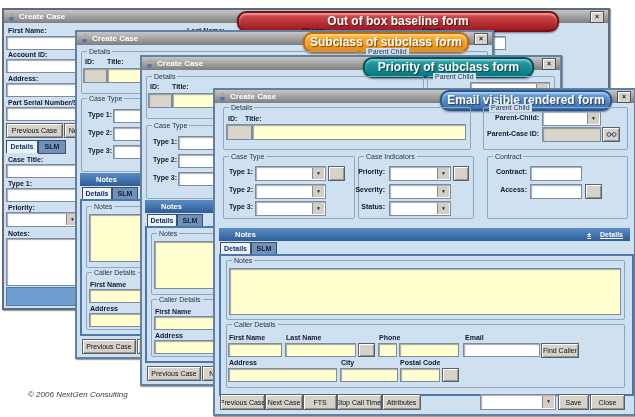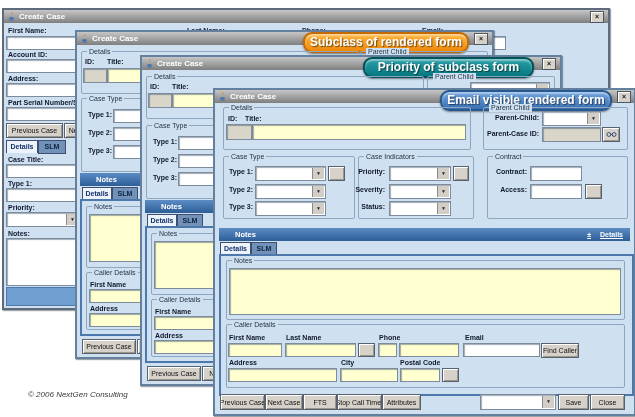--- a/index.html
+++ b/index.html
@@ -59,20 +59,21 @@
   <div class="win dark" style="left:2px;top:8px;width:604px;height:298px;z-index:1;">
     <div class="titlebar">
       <svg class="javaicon" viewBox="0 0 10 10">
           <path d="M2.8 5.6 q2.2 1.1 4.4 0 v2.2 q-2.2 1.2 -4.4 0 z" fill="#3b6fb5"></path>
           <path d="M4.8 0.6 q1.6 1.6 0 3.2 q2.4-1.6 0.9-3.4z" fill="#e76f00"></path>
           <path d="M2.2 8.8 q2.8 1 5.6 0" stroke="#3b6fb5" fill="none" stroke-width="0.8"></path>
         </svg>
       <span>Create Case</span>
     </div>
     <div class="closebtn" style="right:4px;">×</div>
+    <div class="banner red" style="left:233px;top:1px;width:318px;">Out of box baseline form</div>
 
     <div class="lbl" style="left:4px;top:17px;">First Name:</div>
     <div class="lbl" style="left:183px;top:17px;">Last Name:</div>
     <div class="lbl" style="left:298px;top:17px;">Phone:</div>
     <div class="lbl" style="left:418px;top:17px;">Email:</div>
     <div class="inp" style="left:2px;top:26px;width:70px;height:12px;"></div>
     <div class="inp" style="left:181px;top:26px;width:78px;height:12px;"></div>
     <div class="inp" style="left:296px;top:26px;width:64px;height:12px;"></div>
     <div class="inp" style="left:416px;top:26px;width:84px;height:12px;"></div>
 
@@ -105,21 +106,21 @@
   <div class="win" style="left:75px;top:30px;width:415px;height:325px;z-index:2;">
     <div class="titlebar">
       <svg class="javaicon" viewBox="0 0 10 10">
           <path d="M2.8 5.6 q2.2 1.1 4.4 0 v2.2 q-2.2 1.2 -4.4 0 z" fill="#3b6fb5"></path>
           <path d="M4.8 0.6 q1.6 1.6 0 3.2 q2.4-1.6 0.9-3.4z" fill="#e76f00"></path>
           <path d="M2.2 8.8 q2.8 1 5.6 0" stroke="#3b6fb5" fill="none" stroke-width="0.8"></path>
         </svg>
       <span>Create Case</span>
     </div>
     <div class="closebtn" style="right:4px;">×</div>
-    <div class="banner orange" style="left:226px;top:0px;width:162px;">Subclass of rendered form</div>
+    <div class="banner orange" style="left:226px;top:0px;width:162px;">Subclass of subclass form</div>
 
     <div class="grp" style="left:4px;top:19px;width:276px;height:41px;">
       <span class="grp-lbl">Details</span>
     </div>
     <div class="lbl" style="left:8px;top:26px;">ID:</div>
     <div class="lbl" style="left:30px;top:26px;">Title:</div>
     <div class="inp gray" style="left:6px;top:36px;width:22px;height:13px;"></div>
     <div class="inp yellow" style="left:30px;top:36px;width:244px;height:13px;"></div>
 
     <div class="grp" style="left:283px;top:19px;width:126px;height:41px;">

